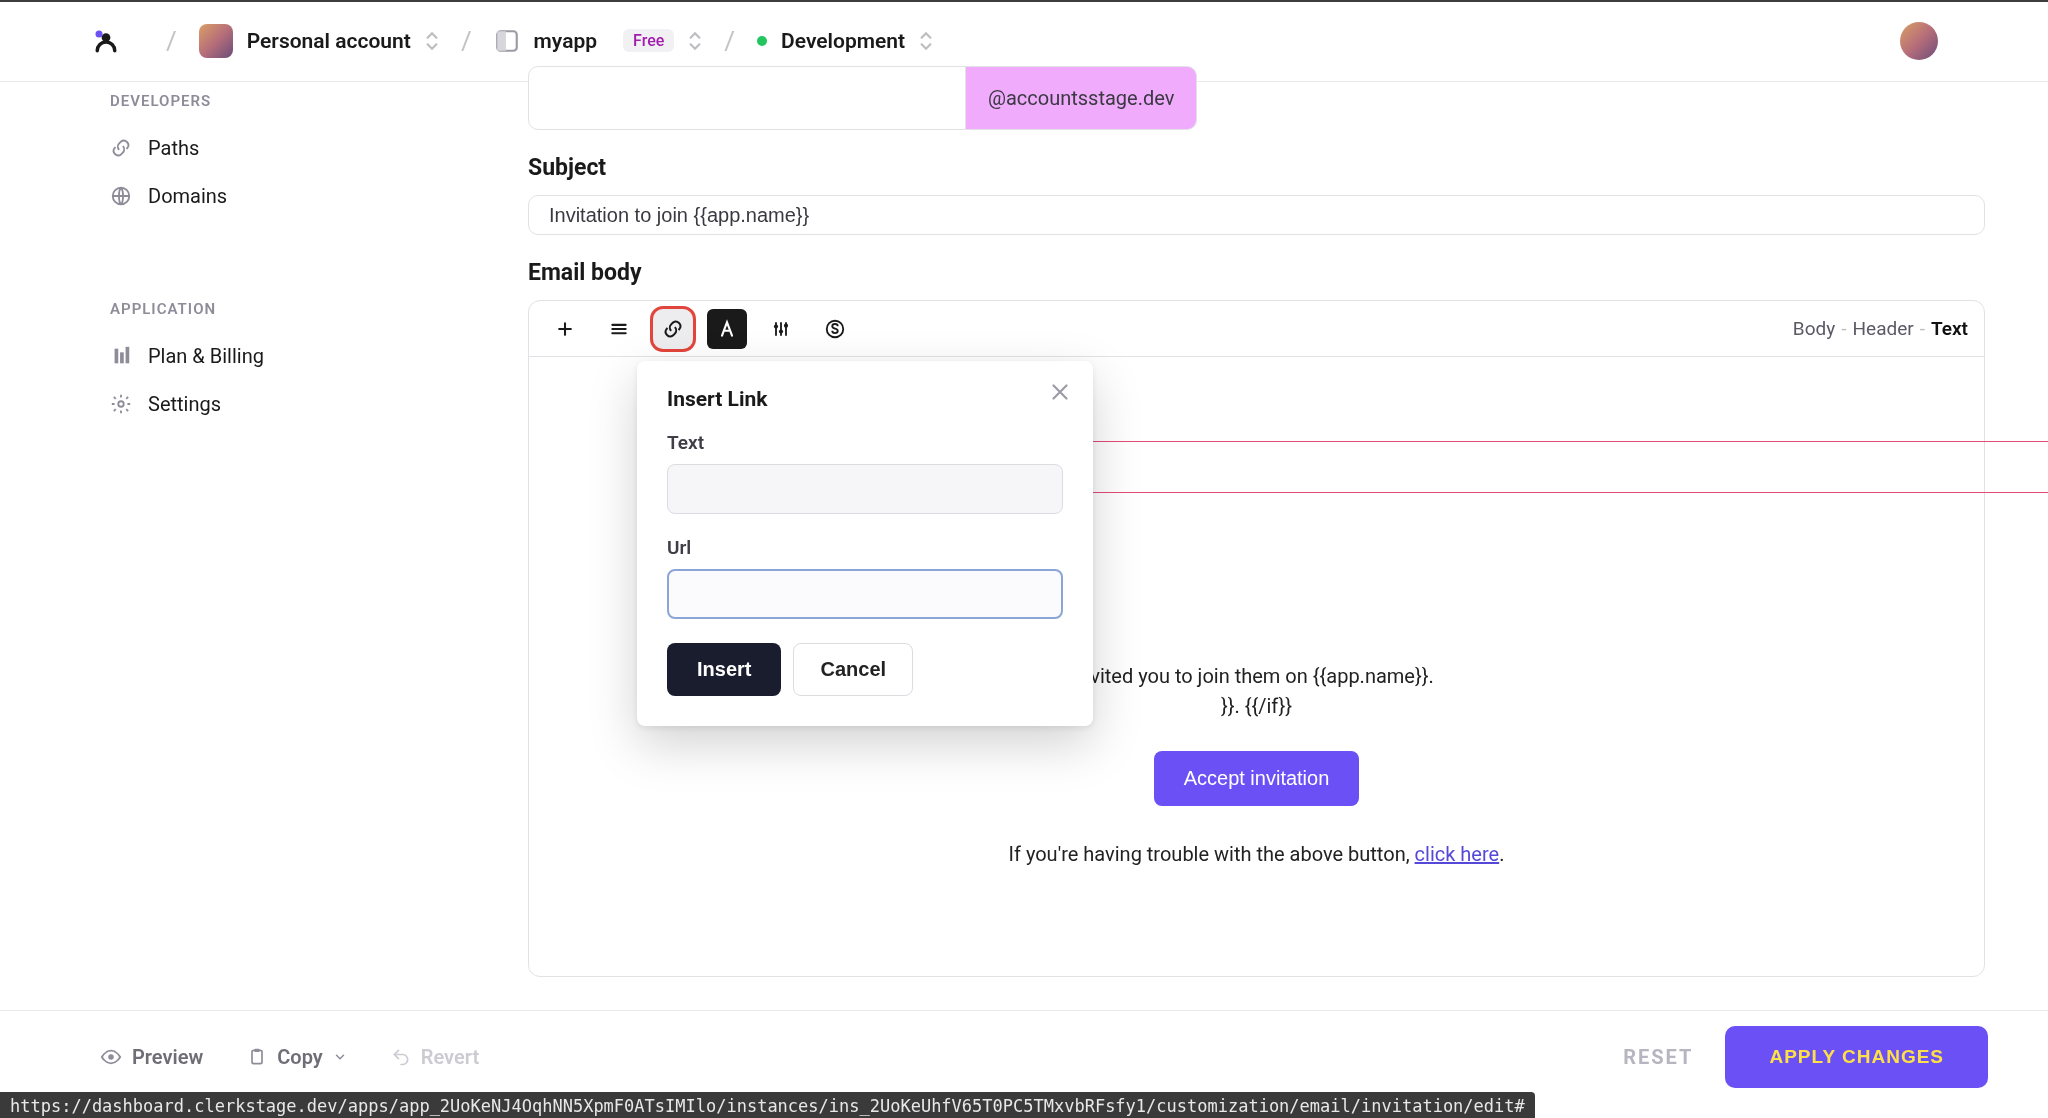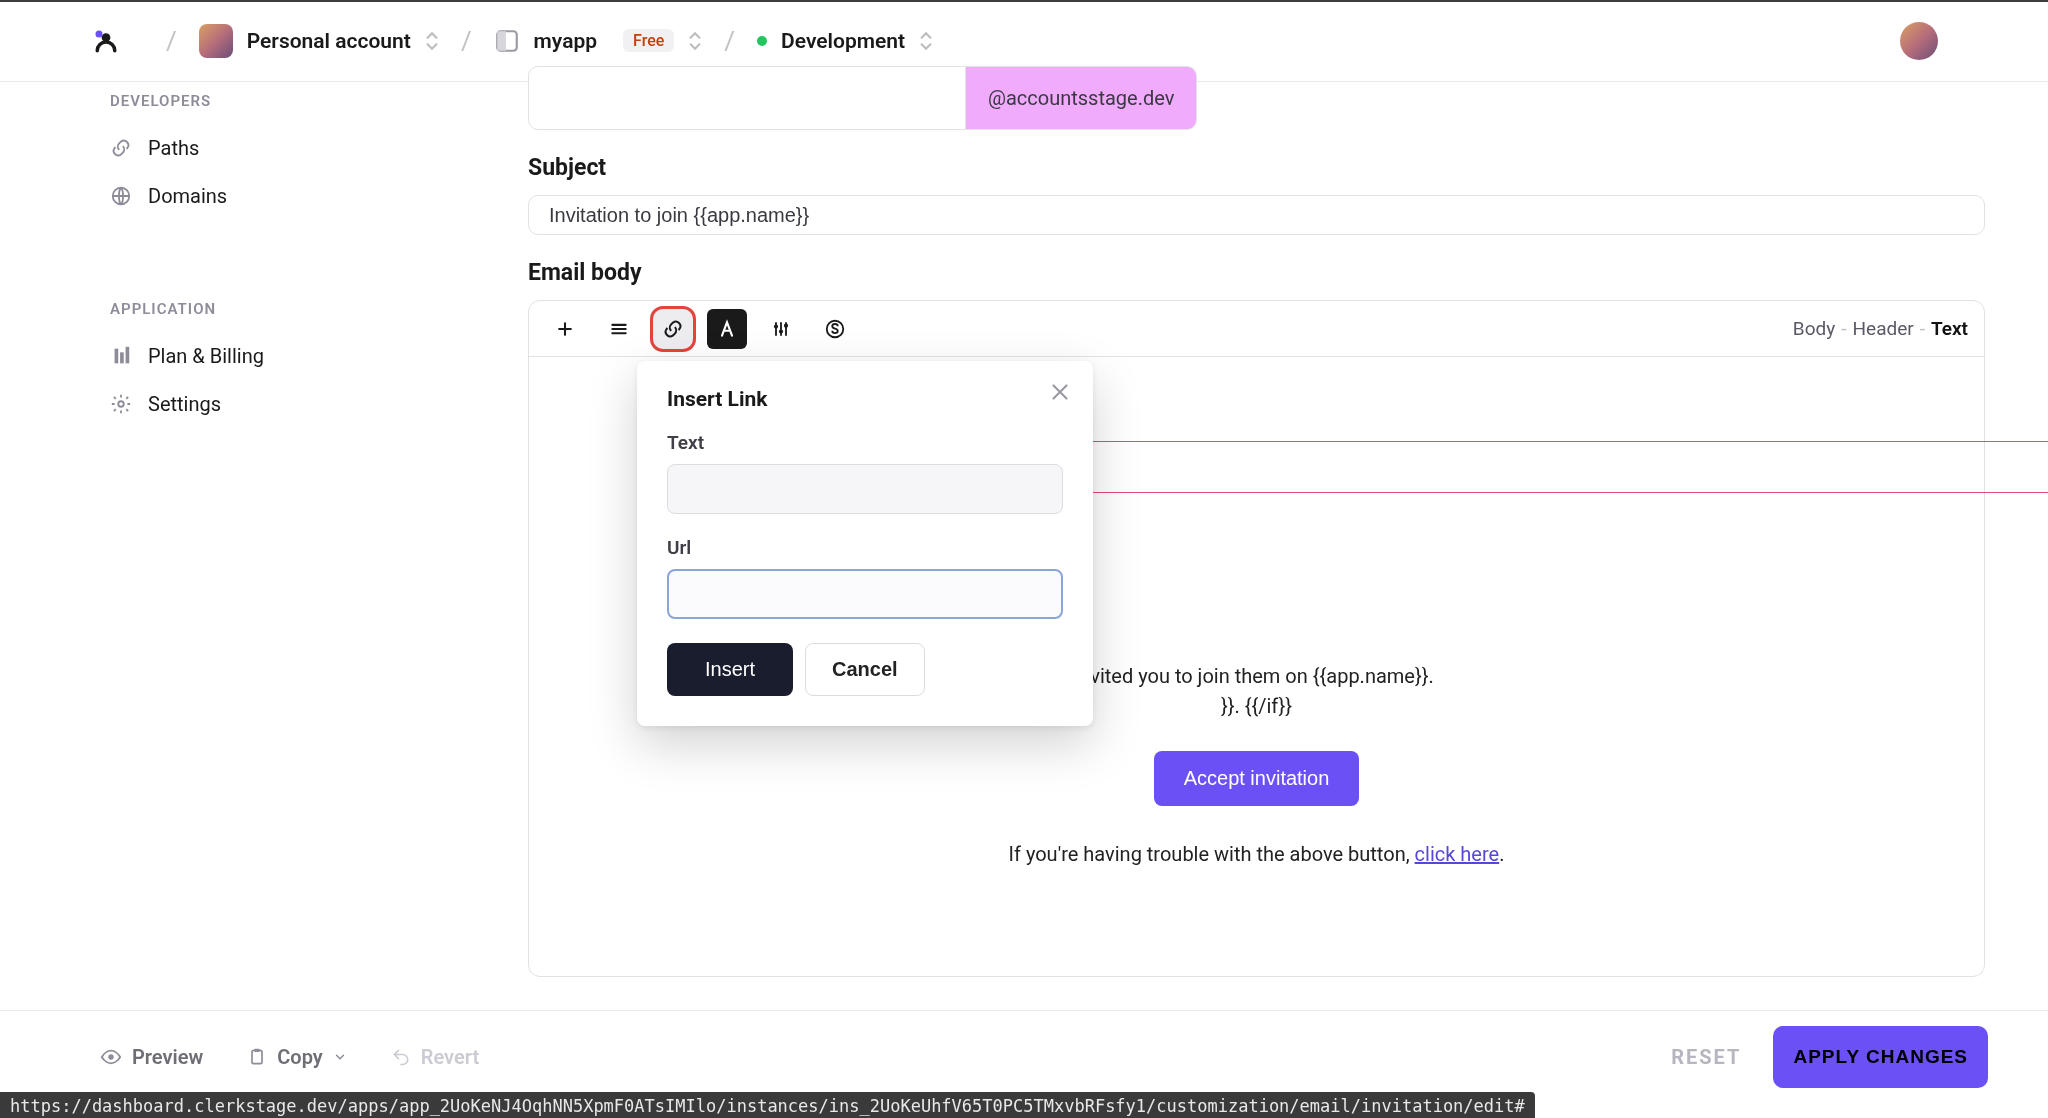--- a/index.html
+++ b/index.html
@@ -6,21 +6,21 @@
   html, body { width: 2048px; height: 1118px; font-family: -apple-system, BlinkMacSystemFont, "Segoe UI", Roboto, sans-serif; color: #1a1a1a; background: #fff; overflow: hidden; }
   
   .topbar { position: absolute; top: 0; left: 0; right: 0; height: 82px; display: flex; align-items: center; padding: 0 110px 0 92px; border-bottom: 1px solid #e9e8eb; }
   .logo { width: 28px; height: 28px; margin-right: 24px; }
   .crumb-sep { color: #c3c2c7; margin: 0 22px; font-size: 26px; }
   .avatar-sm { width: 34px; height: 34px; border-radius: 8px; background: linear-gradient(135deg,#d9a066,#b76e79,#6b4c7a); }
   .avatar-lg { width: 38px; height: 38px; border-radius: 50%; background: linear-gradient(135deg,#d9a066,#b76e79,#6b4c7a); margin-left: auto; }
   .crumb-item { display: flex; align-items: center; gap: 14px; font-size: 21px; font-weight: 600; }
   .chevron-updown { width: 14px; height: 22px; opacity: .45; }
   .app-box { width: 26px; height: 26px; }
-  .badge-free { font-size: 16px; font-weight: 500; color: #c2410c; background: #f1f0f3; border-radius: 6px; padding: 2px 10px; margin-left: 12px; }
+  .badge-free { font-size: 16px; font-weight: 500; color: #a21caf; background: #f1f0f3; border-radius: 6px; padding: 2px 10px; margin-left: 12px; }
   .dot-green { width: 10px; height: 10px; border-radius: 50%; background: #22c55e; }
   
   .sidebar { position: absolute; top: 82px; left: 0; width: 360px; padding: 6px 0 0 110px; }
   .sidecap { font-size: 15px; letter-spacing: 1px; font-weight: 600; color: #8e8c99; margin: 4px 0 14px; }
   .sidecap.app { margin-top: 80px; }
   .sideitem { display: flex; align-items: center; gap: 16px; font-size: 20px; color: #1a1a1a; padding: 12px 0; cursor: pointer; }
   .sideicon { width: 22px; height: 22px; color: #8e8c99; flex-shrink: 0; }
   
   .main { position: absolute; top: 0; left: 528px; right: 63px; }
   
@@ -48,28 +48,28 @@
   .trouble { margin-top: 36px; text-align: center; font-size: 20px; color: #222; }
   .trouble a { color: #5548d9; text-decoration: underline; }
   
   .popup { position: absolute; left: 637px; top: 361px; width: 456px; background: #fff; border-radius: 8px; box-shadow: 0 18px 50px rgba(0,0,0,.18), 0 2px 6px rgba(0,0,0,.08); padding: 26px 30px 30px; z-index: 50; }
   .popup-title { font-size: 21px; font-weight: 700; margin-bottom: 20px; }
   .popup-close { position: absolute; top: 18px; right: 20px; width: 26px; height: 26px; cursor: pointer; color: #9c9aa5; }
   .popup-label { font-size: 19px; font-weight: 600; color: #403f48; margin-bottom: 10px; }
   .popup-input { width: 100%; height: 50px; border: 1px solid #dcdbe0; border-radius: 8px; background: #f6f5f8; margin-bottom: 22px; padding: 0 14px; font-size: 18px; }
   .popup-input.focus { border: 2px solid #8ba6d6; background: #fbfbfd; margin-bottom: 24px; }
   .popup-actions { display: flex; gap: 12px; }
-  .btn-insert { background: #1a1d2e; color: #fff; font-size: 20px; font-weight: 400; border: none; border-radius: 8px; padding: 14px 38px; cursor: pointer; }
+  .btn-insert { background: #1a1d2e; color: #fff; font-size: 20px; font-weight: 700; border: none; border-radius: 8px; padding: 14px 30px; cursor: pointer; }
   .btn-cancel { background: #fff; color: #222; font-size: 20px; font-weight: 600; border: 1px solid #dcdbe0; border-radius: 8px; padding: 14px 26px; cursor: pointer; }
   
   .footer { position: absolute; left: 0; right: 0; bottom: 16px; height: 92px; border-top: 1px solid #e9e8eb; display: flex; align-items: center; padding: 0 60px 0 100px; background: #fff; }
   .footbtn { display: flex; align-items: center; gap: 10px; font-size: 20px; font-weight: 600; color: #6f6e77; margin-right: 44px; cursor: pointer; }
   .foot-right { margin-left: auto; display: flex; align-items: center; gap: 32px; }
   .reset { font-size: 20px; font-weight: 700; letter-spacing: 2px; color: #b7b5bf; cursor: pointer; }
-  .apply { background: #6a50f5; color: #000000; font-size: 19px; font-weight: 700; letter-spacing: 1px; border: none; border-radius: 10px; padding: 20px 20px; cursor: pointer; }
+  .apply { background: #6a50f5; color: #fde047; font-size: 19px; font-weight: 700; letter-spacing: 1px; border: none; border-radius: 10px; padding: 20px 44px; cursor: pointer; }
   
   .statusurl { position: absolute; left: 0; bottom: 0; background: #3a3a3a; color: #e8e8e8; font-size: 17px; padding: 4px 10px 2px; font-family: ui-monospace, monospace; border-radius: 0 4px 0 0; z-index: 100; }
   
   .hairtop { position: absolute; top: 0; left: 0; right: 0; height: 2px; background: #3d3d3d; }
 </style>
 </head>
 <body>
 
 <div class="hairtop"></div>
 

